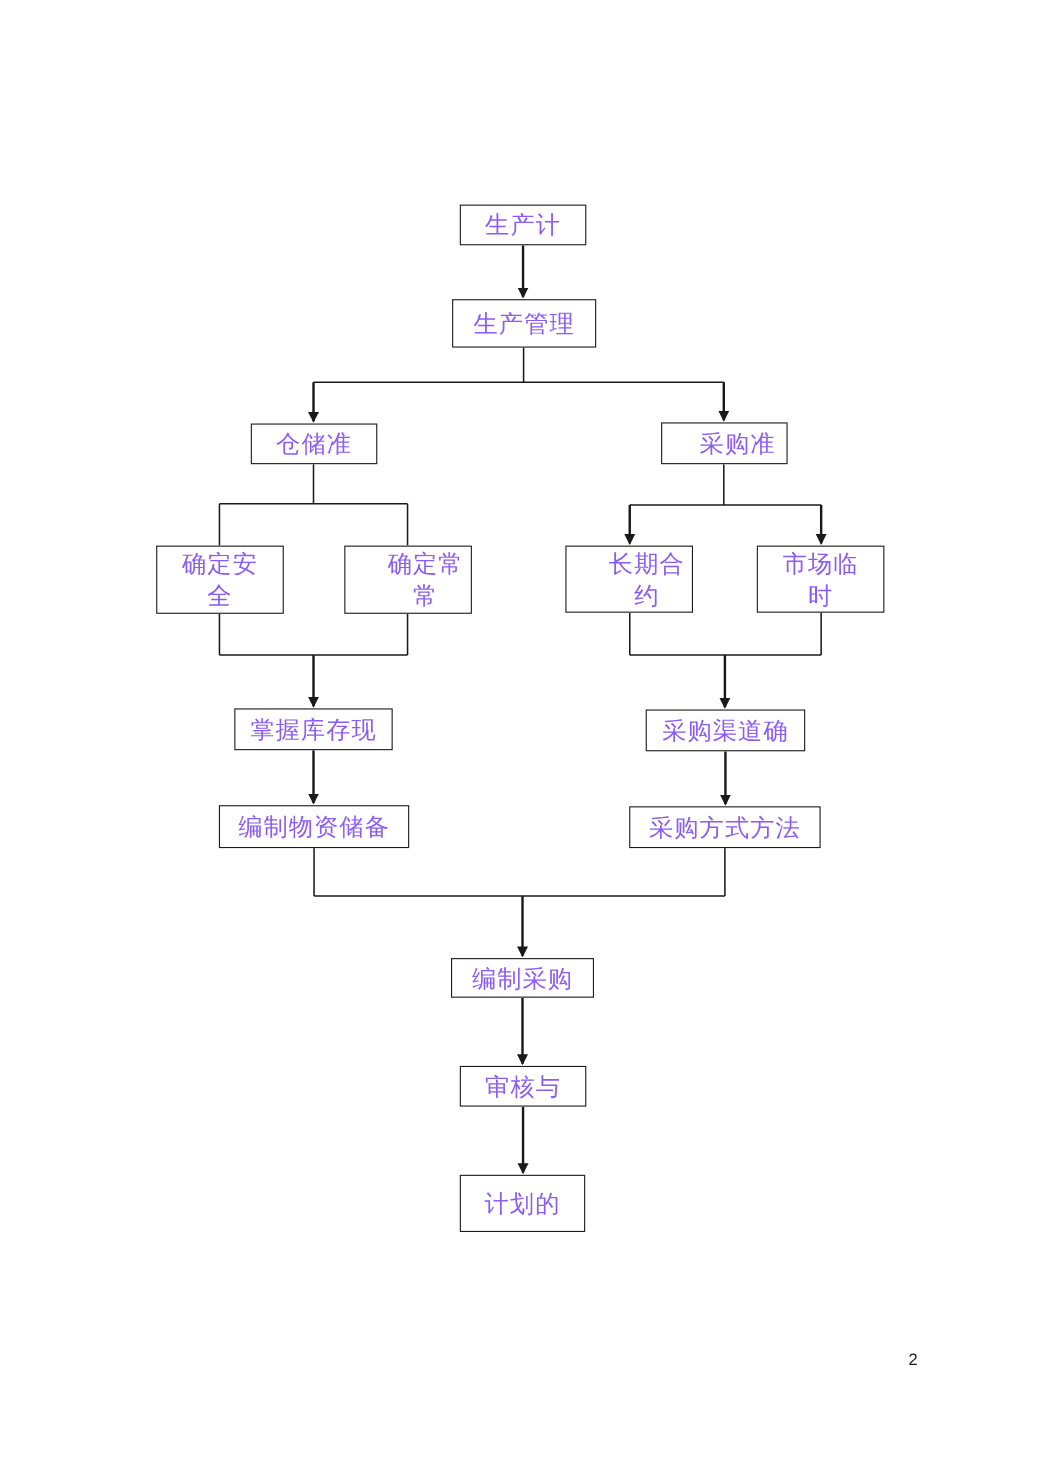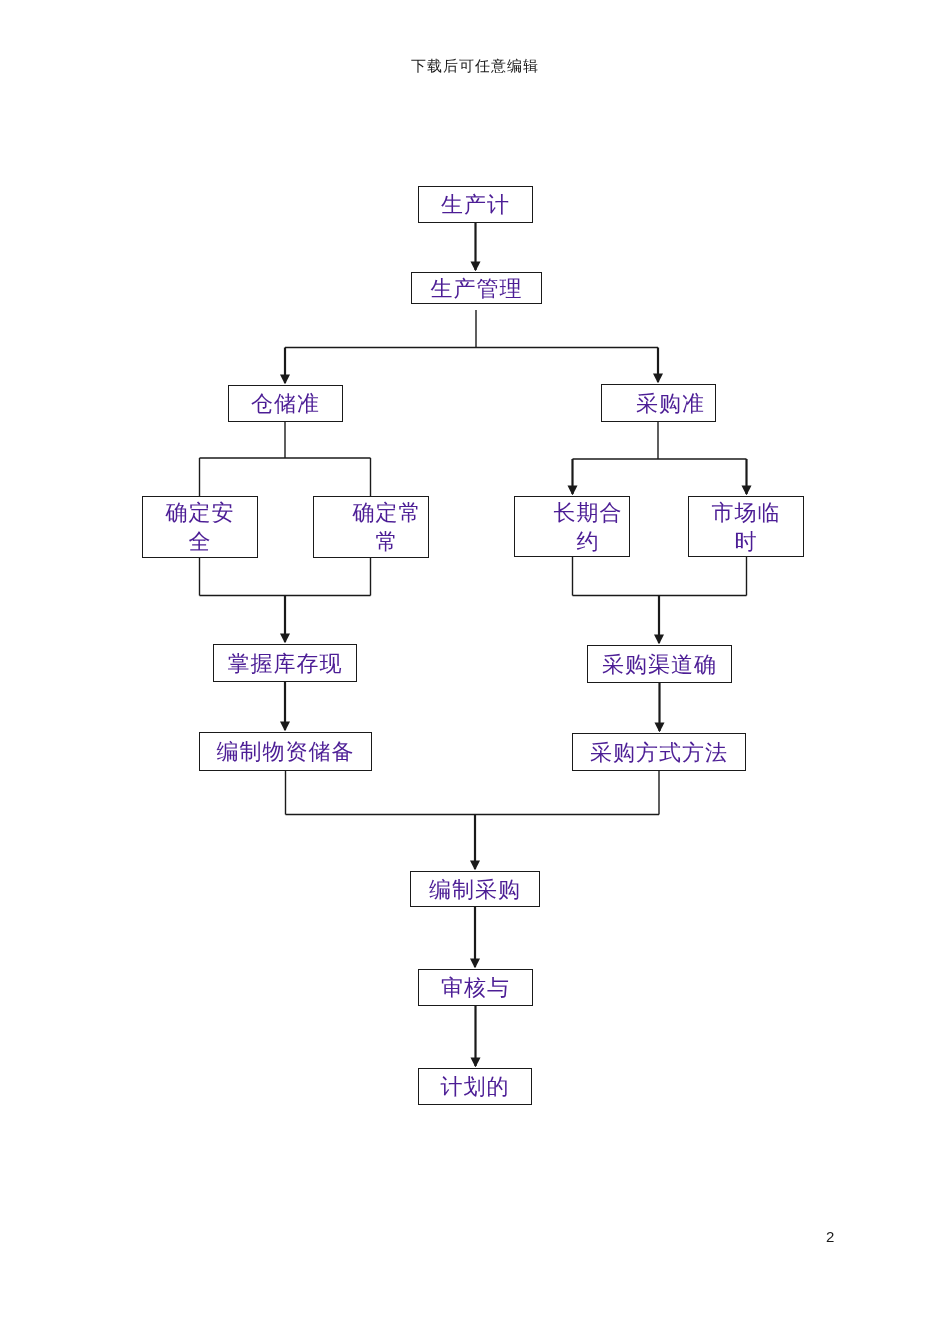--- a/index.html
+++ b/index.html
@@ -44,52 +44,51 @@
     border: 1.5px solid #1a1a1a;
     background: #ffffff;
     display: flex;
     align-items: center;
     justify-content: center;
     text-align: center;
     font-size: 22px;
     line-height: 29px;
     letter-spacing: 1px;
     white-space: pre-line;
-    color: #4c1d95;
+    color: #8b5cf6;
   }
   
   #n0  { left: 418px; top: 186px;  width: 115px; height: 37px; }
-  #n1  { left: 411px; top: 272px;  width: 131px; height: 32px; }
+  #n1  { left: 411px; top: 272px;  width: 131px; height: 44px; }
   #n2  { left: 228px; top: 385px;  width: 115px; height: 37px; }
   #n3  { left: 601px; top: 384px;  width: 115px; height: 38px; padding-left: 24px; }
   #n4  { left: 142px; top: 496px;  width: 116px; height: 62px; }
   #n5  { left: 313px; top: 496px;  width: 116px; height: 62px; padding-left: 32px; }
   #n6  { left: 514px; top: 496px;  width: 116px; height: 61px; padding-left: 32px; }
   #n7  { left: 688px; top: 496px;  width: 116px; height: 61px; }
   #n8  { left: 213px; top: 644px;  width: 144px; height: 38px; }
   #n9  { left: 199px; top: 732px;  width: 173px; height: 39px; }
   #n10 { left: 587px; top: 645px;  width: 145px; height: 38px; }
   #n11 { left: 572px; top: 733px;  width: 174px; height: 38px; }
   #n12 { left: 410px; top: 871px;  width: 130px; height: 36px; }
   #n13 { left: 418px; top: 969px;  width: 115px; height: 37px; text-align: center; }
-  #n14 { left: 418px; top: 1068px; width: 114px; height: 37px; }
+  #n14 { left: 418px; top: 1068px; width: 114px; height: 52px; }
   .page-number {
     position: absolute;
     left: 826px;
     top: 1228px;
     font-size: 15px;
     color: #1a1a1a;
   }
 </style>
 </head>
 <body>
 
 <div class="page">
 
-  <div class="header-note">下载后可任意编辑</div>
 
   <div>
     <svg class="connectors" width="950" height="1344" viewBox="0 0 950 1344" xmlns="http://www.w3.org/2000/svg">
       <defs>
         <marker id="arrow" viewBox="0 0 10 10" refX="8.6" refY="5" markerUnits="userSpaceOnUse" markerWidth="10" markerHeight="11" orient="auto">
           <path d="M0 0 L10 5 L0 10 z" fill="#1a1a1a"></path>
         </marker>
       </defs>
       <g stroke="#1a1a1a" fill="none">
 

